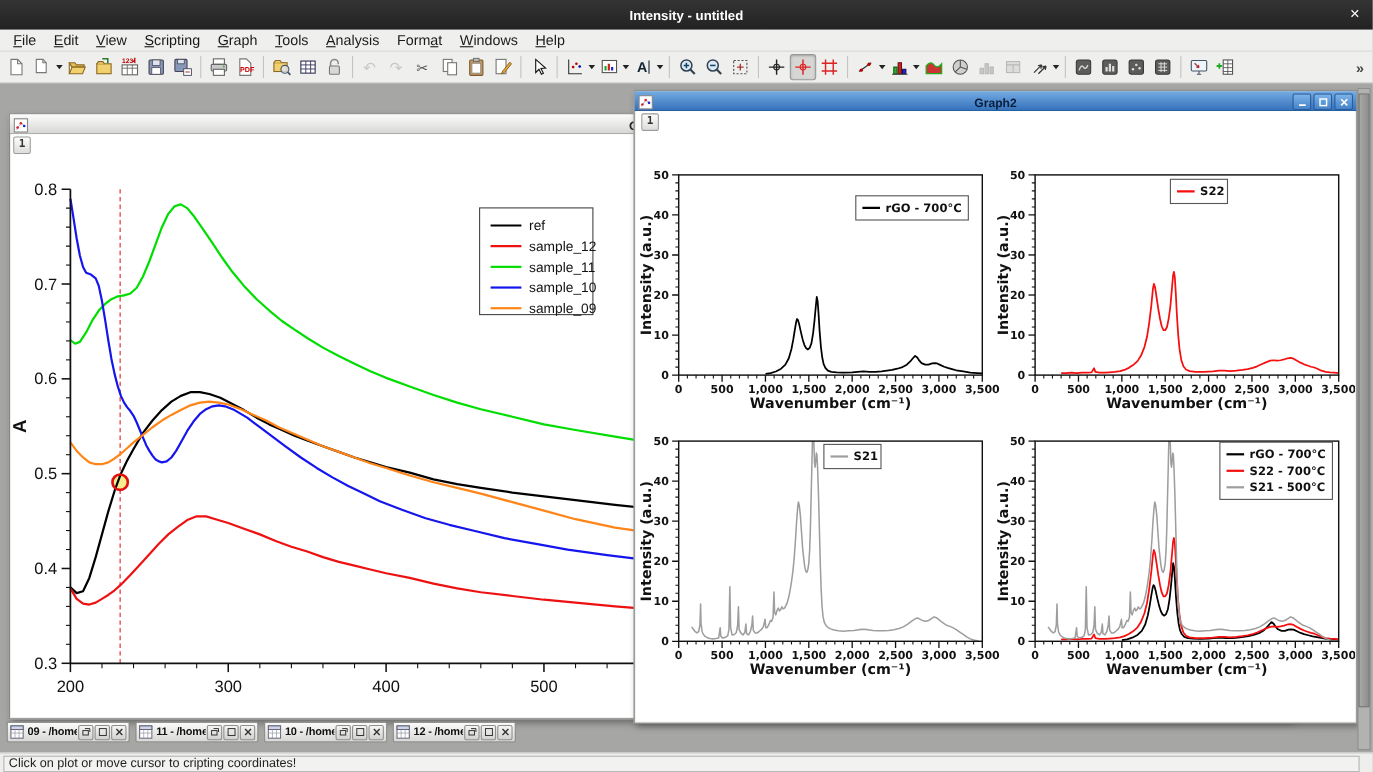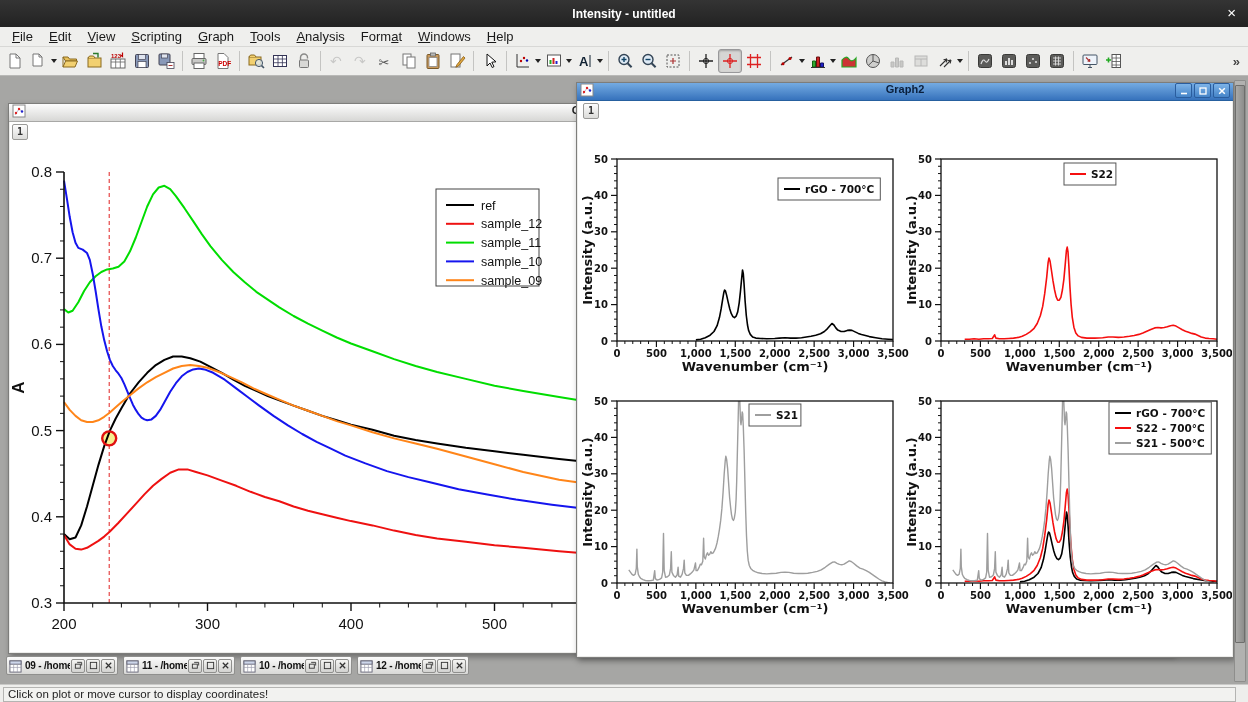--- a/index.html
+++ b/index.html
@@ -29,21 +29,21 @@
     border-right:3.5px solid transparent;border-top:4px solid #222;margin-left:2px;}
   .tbtn.active{background:#d6d6d4;border-color:#98989a;box-shadow:inset 0 1px 2px rgba(0,0,0,.25);}
   .tbtn.disabled{opacity:.45;}
   .tico{width:20px;height:20px;display:block;}
   .toverflow{margin-left:auto;margin-right:8px;font-size:13px;font-weight:bold;color:#444;}
 
   
   .workspace{position:absolute;left:0;top:76px;width:1248px;height:608px;background:#a6a6a4;overflow:hidden;}
 
   .win{position:absolute;border:1px solid #7d7d7b;background:#ececea;box-shadow:2px 3px 6px rgba(0,0,0,.35);}
-  .wtbar{position:relative;height:17px;display:flex;align-items:flex-start;padding:0 3px;}
+  .wtbar{position:relative;height:17px;display:flex;align-items:flex-end;padding:0 3px;}
   .win.inactive .wtbar{background:linear-gradient(#fcfcfc,#d7d7d5);border-bottom:1px solid #a8a8a6;}
   .win.active .wtbar{background:linear-gradient(#74abe2,#3672bc);border-bottom:1px solid #26609f;}
   .wtitle{position:absolute;left:0;right:0;text-align:center;font-weight:bold;font-size:11px;color:#0a1f3c;pointer-events:none;}
   .win.inactive .wtitle{color:#222;}
   .wicon{width:14px;height:14px;flex:0 0 auto;}
   .wbtns{margin-left:auto;display:flex;gap:2px;z-index:2;}
   .wbtn{width:15px;height:13px;border:1px solid #2a5d9e;border-radius:2px;
     background:linear-gradient(#7db3e8,#4584c8);display:flex;align-items:center;justify-content:center;}
   .wcontent{position:absolute;left:1px;right:1px;bottom:1px;top:18px;background:#fff;overflow:hidden;}
   .layerbtn{position:absolute;z-index:5;width:16px;height:16px;font-size:10px;font-weight:bold;
@@ -980,16 +980,16 @@
           <span class="taskbtn">
             <svg viewBox="0 0 10 10" width="9" height="9">
               <path d="M2 2 L8 8 M8 2 L2 8" stroke="#333" stroke-width="1.4"></path>
             </svg>
           </span>
         </div>
       </div>
   </div>
 
   <div class="statusbar">
-    <div class="statuspanel">Click on plot or move cursor to display coordinates!</div>
+    <div class="statuspanel">Click on plot or move cursor to cripting coordinates!</div>
   </div>
 
 </div>
 
 </body></html>

